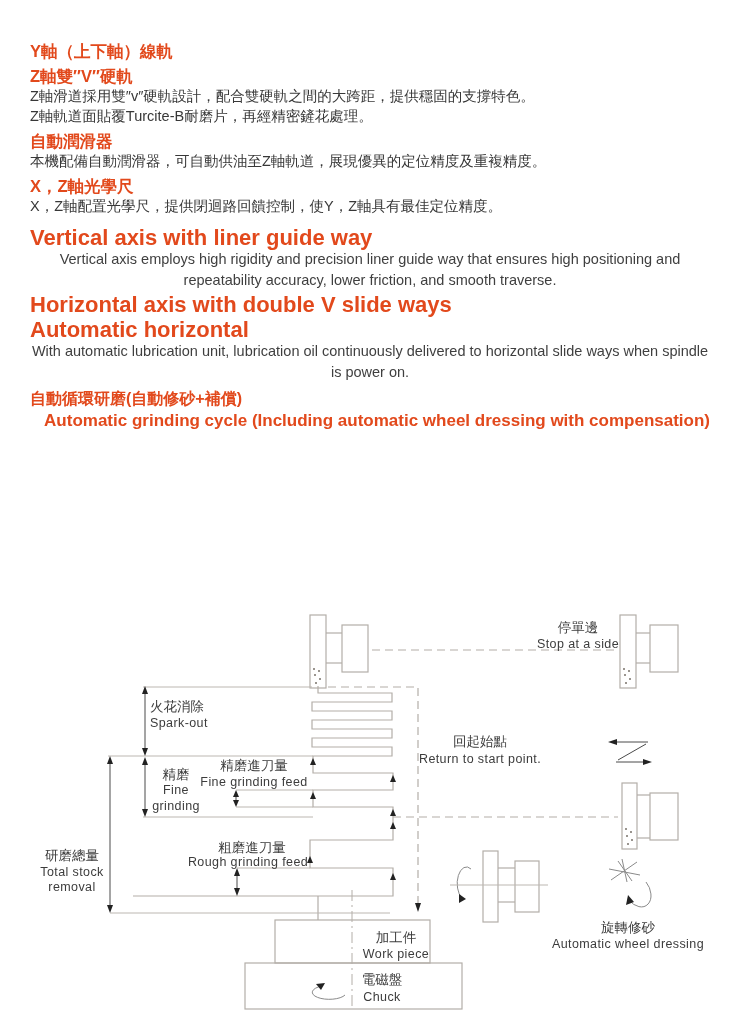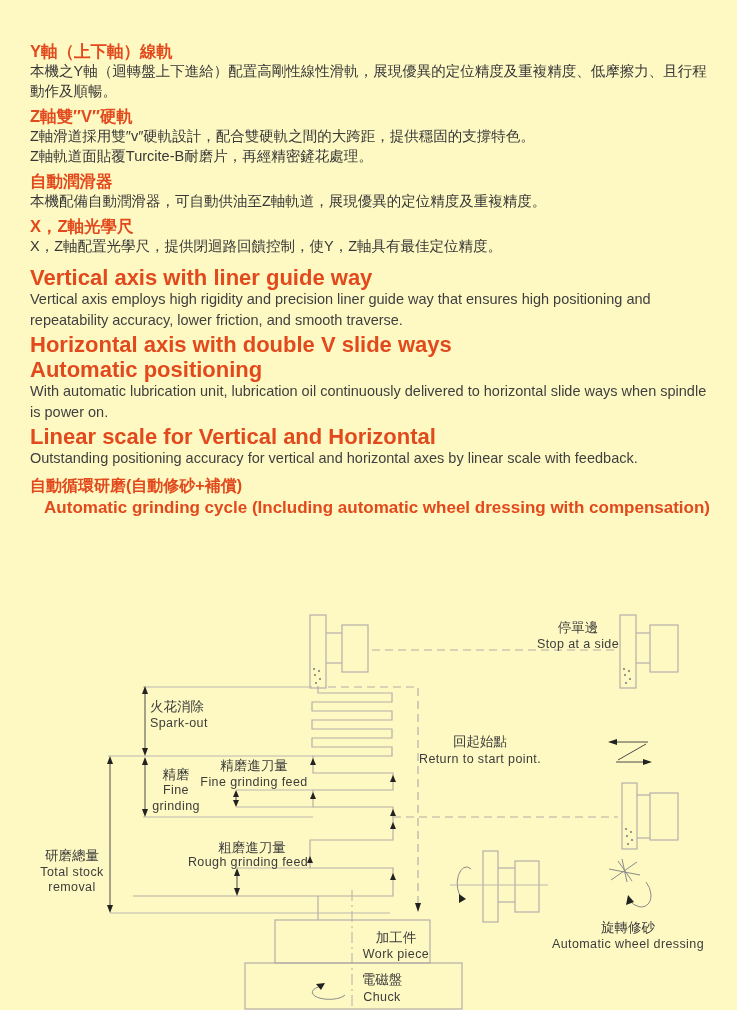--- a/index.html
+++ b/index.html
@@ -1,26 +1,26 @@
 <!DOCTYPE html>
 <html><head>
 <meta charset="utf-8">
 <style>
   html,body{margin:0;padding:0;background:#e9e9e9;}
   .page{
-    position:relative;width:737px;height:1010px;background:#fef9c3;
+    position:relative;width:737px;height:1010px;background:#ffffff;
     font-family:"Liberation Sans","DejaVu Sans",sans-serif;overflow:hidden;
     box-sizing:border-box;
   }
   .text-col{padding:36px 27px 0 30px;}
   .h-cjk{color:#e2491c;font-weight:bold;font-size:16.5px;line-height:20px;margin:5px 0 0 0;}
   .p-cjk{color:#383838;font-size:14.5px;line-height:20px;margin:0;}
   .h-en{color:#e2491c;font-weight:bold;font-size:22px;line-height:20px;margin:5px 0 1px 0;}
   .h-en.first{margin-top:12px;}
-  .p-en{color:#3f3f3f;font-size:14.5px;line-height:20.5px;margin:0 0 2px 0;}
+  .p-en{color:#3f3f3f;font-size:14.5px;line-height:20.5px;margin:0 0 2px 0;text-align:center;}
   .dg-title-cjk{color:#e2491c;font-weight:bold;font-size:16px;line-height:20px;margin:7px 0 0 0;}
   .dg-title-en{color:#e2491c;font-weight:bold;font-size:17px;line-height:21px;margin:1px 0 0 0;text-align:right;}
   .diagram-svg{position:absolute;left:0;top:612px;}
   svg text{fill:#3c3c3c;}
   .t-cjk{font-size:13.5px;}
   .t-en{font-size:12.5px;letter-spacing:.4px;}
   .gray{stroke:#b3aea8;stroke-width:1.2;fill:none;}
   .graythin{stroke:#bcb7b1;stroke-width:1;fill:none;}
   .dash{stroke:#b3aea8;stroke-width:1.2;fill:none;stroke-dasharray:8,5;}
   .dashdot{stroke:#b3aea8;stroke-width:1;fill:none;stroke-dasharray:11,4,2,4;}
@@ -29,21 +29,20 @@
   .sketch{stroke:#8a8a8a;stroke-width:1;fill:none;}
 </style>
 </head>
 <body>
 
 <div class="page">
   <div class="text-col">
 
     <div>
       <div class="h-cjk">Y軸（上下軸）線軌</div>
-      <div class="p-cjk">本機之Y軸（迴轉盤上下進給）配置高剛性線性滑軌，展現優異的定位精度及重複精度、低摩擦力、且行程動作及順暢。</div>
     </div>
     <div>
       <div class="h-cjk">Z軸雙″V″硬軌</div>
       <div class="p-cjk">Z軸滑道採用雙″v″硬軌設計，配合雙硬軌之間的大跨距，提供穩固的支撐特色。</div>
     </div>
     <div>
       <div class="p-cjk">Z軸軌道面貼覆Turcite-B耐磨片，再經精密鏟花處理。</div>
     </div>
     <div>
       <div class="h-cjk">自動潤滑器</div>
@@ -57,26 +56,22 @@
     <div>
       <div class="h-en first">Vertical axis with liner guide way</div>
       <div class="p-en">Vertical axis employs high rigidity and precision liner guide way that ensures high positioning and repeatability accuracy, lower friction, and smooth traverse.</div>
     </div>
     <div>
       <div class="h-en">Horizontal axis with double V slide ways</div>
     </div>
     <div>
     </div>
     <div>
-      <div class="h-en">Automatic positioning</div>
+      <div class="h-en">Automatic horizontal</div>
       <div class="p-en">With automatic lubrication unit, lubrication oil continuously delivered to horizontal slide ways when spindle is power on.</div>
-    </div>
-    <div>
-      <div class="h-en">Linear scale for Vertical and Horizontal</div>
-      <div class="p-en">Outstanding positioning accuracy for vertical and horizontal axes by linear scale with feedback.</div>
     </div>
 
     <div class="dg-title-cjk">自動循環研磨(自動修砂+補償)</div>
     <div class="dg-title-en">Automatic grinding cycle (Including automatic wheel dressing with compensation)</div>
   </div>
 
   <svg class="diagram-svg" width="737" height="398" viewBox="0 0 737 398" xmlns="http://www.w3.org/2000/svg">
 
     <g>
       <rect class="gray" x="310" y="3" width="16" height="73"></rect>

